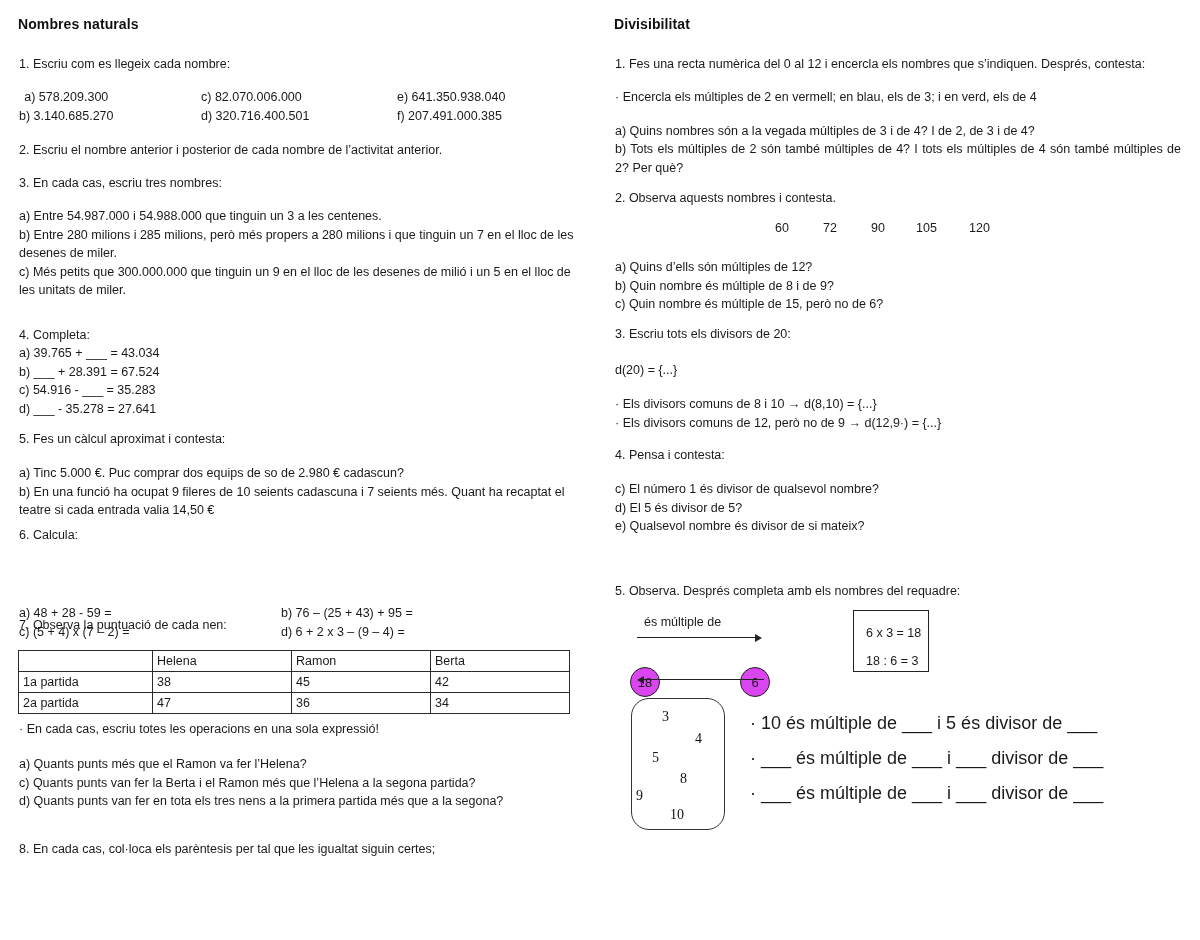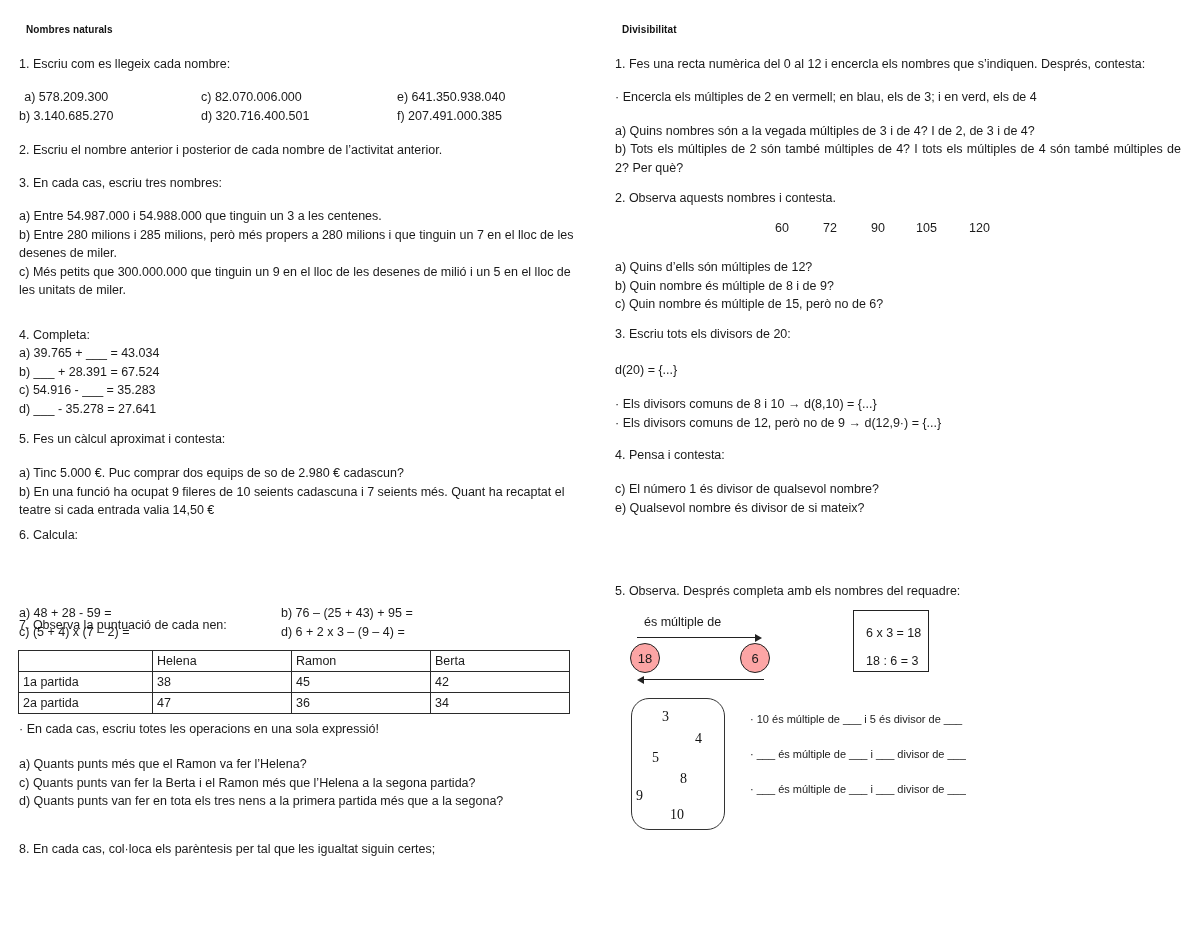--- a/index.html
+++ b/index.html
@@ -22,23 +22,23 @@
     height: 940px;
   }
   .col {
     position: absolute;
     top: 0;
   }
   .col-left  { left: 18px;  width: 560px; }
   .col-right { left: 614px; width: 570px; }
 
   h2.sec-title {
-    font-size: 10px;
+    font-size: 14px;
     font-weight: bold;
-    margin: 8px;
+    margin: 0;
     padding: 0;
     color: #111;
     letter-spacing: 0.1px;
   }
   .blk { position: absolute; }
   p.line {
     margin: 0;
     padding: 0;
     line-height: 18.5px;
     white-space: nowrap;
@@ -85,22 +85,23 @@
   
   .diagram { position: absolute; }
   .circ {
     position: absolute;
     width: 30px; height: 30px;
     border: 1.3px solid #222;
     border-radius: 50%;
     text-align: center;
     line-height: 30px;
     font-size: 13px;
-    background: #fca5a5;
+    background: #d946ef;
     box-sizing: border-box;
+    margin-top: 24px;
   }
   .arrowline {
     position: absolute;
     height: 1.4px;
     background: #222;
   }
   .arrowhead-r {
     position: absolute;
     width: 0; height: 0;
     border-top: 4px solid transparent;
@@ -134,21 +135,21 @@
   }
   .numbox span {
     position: absolute;
     font-family: "Liberation Serif", serif;
     font-size: 14px;
     color: #111;
   }
 
   .fillline {
     position: absolute;
-    font-size: 11px;
+    font-size: 18px;
     white-space: nowrap;
   }
 </style>
 </head>
 <body>
 
 <div class="page">
 
   <div class="col col-left">
 
@@ -289,20 +290,21 @@
 
     <div class="blk" style="left:1px; top:395px; width:566px;">
       <p class="line">· Els divisors comuns de 8 i 10 →  d(8,10) = {...}</p>
       <p class="line">· Els divisors comuns de 12, però no de 9 → d(12,9·) = {...}</p>
     </div>
 
     <p class="line blk" style="left:1px; top:446px;">4. Pensa i contesta:</p>
 
     <div class="blk" style="left:1px; top:480px; width:566px;">
       <p class="line">c) El número 1 és divisor de qualsevol nombre?</p>
+      <p class="line">d) El 5 és divisor de 5?</p>
       <p class="line">e) Qualsevol nombre és divisor de si mateix?</p>
     </div>
 
     <p class="line blk" style="left:1px; top:582px;">5. Observa. Després completa amb els nombres del requadre:</p>
 
     <div class="diagram" style="left:8px; top:615px; width:160px; height:80px;">
       <div class="dlabel" style="left:22px; top:0px;">és múltiple de</div>
       <div class="arrowline" style="left:15px; top:22px; width:120px;"></div>
       <div class="arrowhead-r" style="left:133px; top:18.5px;"></div>
 

